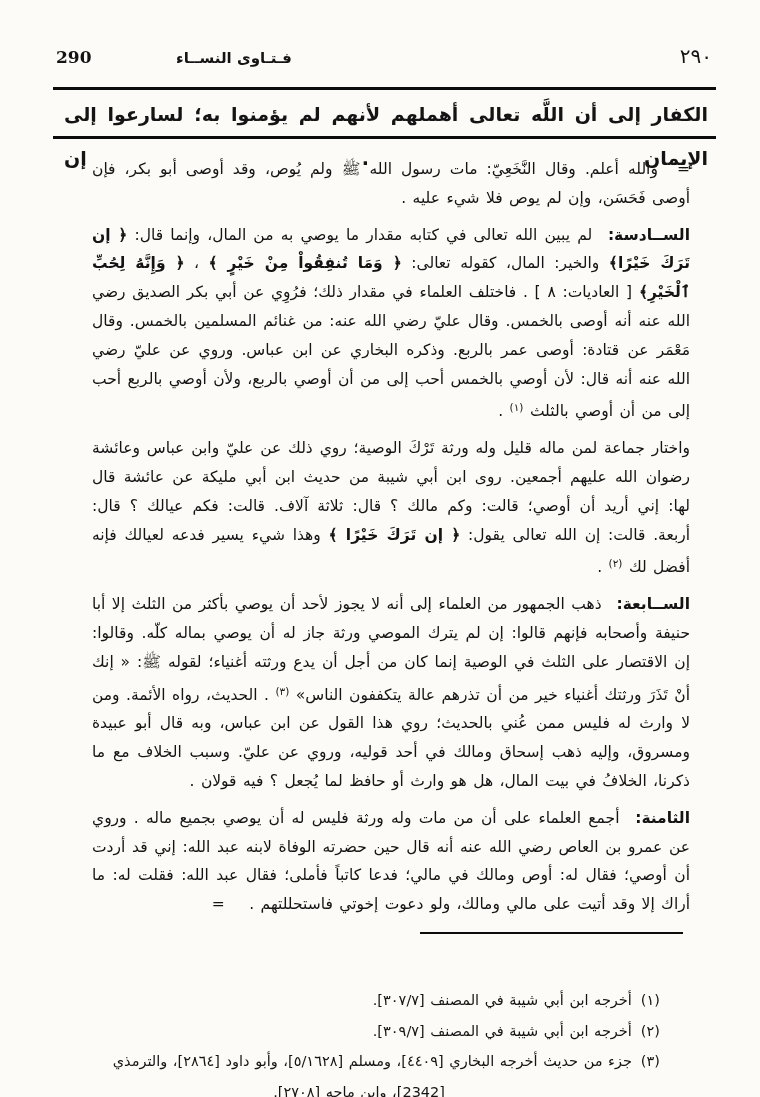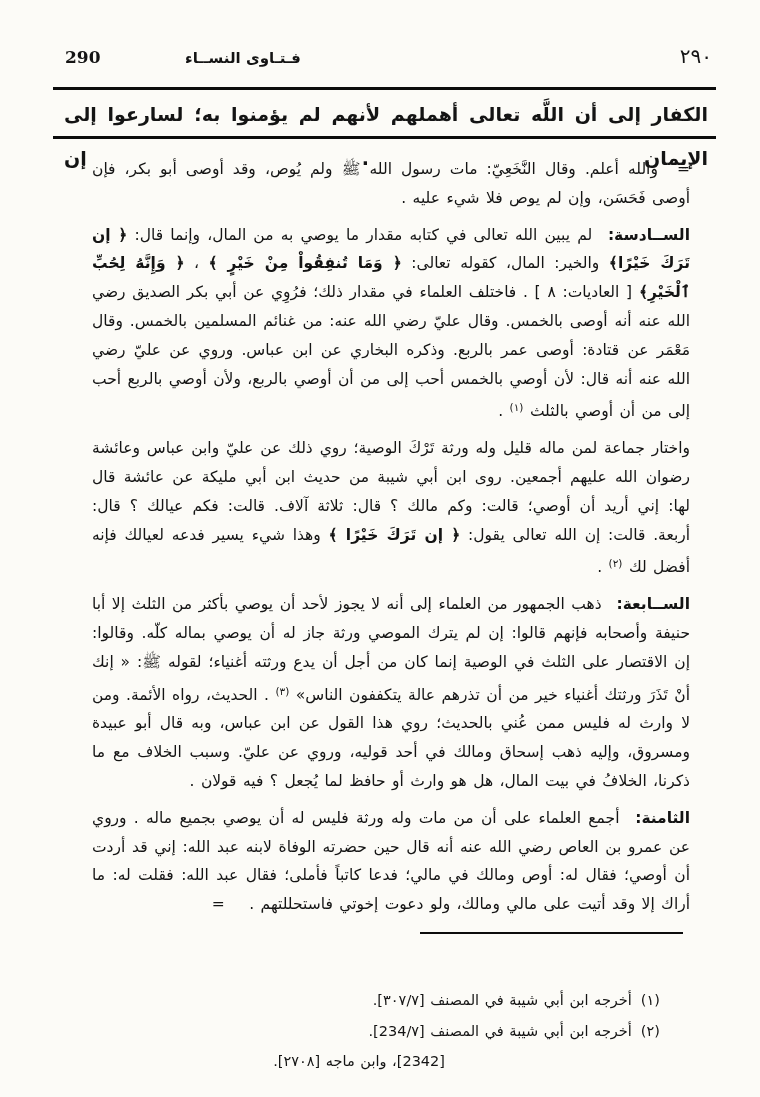--- a/index.html
+++ b/index.html
@@ -8,21 +8,21 @@
     background:#fcfbf7;
     font-family:"DejaVu Sans",sans-serif;
     color:#141414;
     -webkit-font-smoothing:antialiased;
   }
   .page{position:relative;width:760px;height:1097px;overflow:hidden;}
 
   
   .page-header{
     position:absolute;top:44px;left:56px;right:48px;height:32px;
-    display:flex;align-items:baseline;margin-left:9px;
+    display:flex;align-items:baseline;
   }
   .hdr-left{
     width:120px;text-align:left;
     font-family:"DejaVu Serif","Liberation Serif",serif;
     font-weight:bold;font-size:17px;
   }
   .hdr-center{
     flex:1;text-align:left;direction:rtl;
     font-size:15px;font-weight:bold;letter-spacing:.5px;
   }
@@ -89,17 +89,18 @@
       <div class="para"><span class="seg-bold">الســادسة: </span> <span>لم يبين الله تعالى في كتابه مقدار ما يوصي به من المال، وإنما قال: </span> <span class="seg-quran">﴿ إن تَرَكَ خَيْرًا﴾</span> <span> والخير: المال، كقوله تعالى: </span> <span class="seg-quran">﴿ وَمَا تُنفِقُواْ مِنْ خَيْرٍ ﴾</span> <span>، </span> <span class="seg-quran">﴿ وَإِنَّهُ لِحُبِّ ٱلْخَيْرِ﴾</span> <span> [ العاديات: ٨ ] . فاختلف العلماء في مقدار ذلك؛ فرُوِي عن أبي بكر الصديق رضي الله عنه أنه أوصى بالخمس. وقال عليّ رضي الله عنه: من غنائم المسلمين بالخمس. وقال مَعْمَر عن قتادة: أوصى عمر بالربع. وذكره البخاري عن ابن عباس. وروي عن عليّ رضي الله عنه أنه قال: لأن أوصي بالخمس أحب إلى من أن أوصي بالربع، ولأن أوصي بالربع أحب إلى من أن أوصي بالثلث </span> <span class="seg-ref">(١)</span> <span> .</span> </div>
       <div class="para"><span>واختار جماعة لمن ماله قليل وله ورثة تَرْكَ الوصية؛ روي ذلك عن عليّ وابن عباس وعائشة رضوان الله عليهم أجمعين. روى ابن أبي شيبة من حديث ابن أبي مليكة عن عائشة قال لها: إني أريد أن أوصي؛ قالت: وكم مالك ؟ قال: ثلاثة آلاف. قالت: فكم عيالك ؟ قال: أربعة. قالت: إن الله تعالى يقول: </span> <span class="seg-quran">﴿ إن تَرَكَ خَيْرًا ﴾</span> <span> وهذا شيء يسير فدعه لعيالك فإنه أفضل لك </span> <span class="seg-ref">(٢)</span> <span> .</span> </div>
       <div class="para"><span class="seg-bold">الســابعة: </span> <span>ذهب الجمهور من العلماء إلى أنه لا يجوز لأحد أن يوصي بأكثر من الثلث إلا أبا حنيفة وأصحابه فإنهم قالوا: إن لم يترك الموصي ورثة جاز له أن يوصي بماله كلّه. وقالوا: إن الاقتصار على الثلث في الوصية إنما كان من أجل أن يدع ورثته أغنياء؛ لقوله ﷺ: « إنك أنْ تَذَرَ ورثتك أغنياء خير من أن تذرهم عالة يتكففون الناس»</span> <span class="seg-ref">(٣)</span> <span> . الحديث، رواه الأئمة. ومن لا وارث له فليس ممن عُني بالحديث؛ روي هذا القول عن ابن عباس، وبه قال أبو عبيدة ومسروق، وإليه ذهب إسحاق ومالك في أحد قوليه، وروي عن عليّ. وسبب الخلاف مع ما ذكرنا، الخلافُ في بيت المال، هل هو وارث أو حافظ لما يُجعل ؟ فيه قولان .</span> </div>
       <div class="para"><span class="seg-bold">الثامنة: </span> <span>أجمع العلماء على أن من مات وله ورثة فليس له أن يوصي بجميع ماله . وروي عن عمرو بن العاص رضي الله عنه أنه قال حين حضرته الوفاة لابنه عبد الله: إني قد أردت أن أوصي؛ فقال له: أوص ومالك في مالي؛ فدعا كاتباً فأملى؛ فقال عبد الله: فقلت له: ما أراك إلا وقد أتيت على مالي ومالك، ولو دعوت إخوتي فاستحللتهم .</span> <span class="seg-end">=</span> </div>
     </section>
 
   <div class="fn-rule"></div>
 
   <section class="footnotes" dir="rtl" id="footnotes">
       <div class="fn-row"><span class="fn-marker">(١)</span><span>أخرجه ابن أبي شيبة في المصنف [٣٠٧/٧].</span></div>
-      <div class="fn-row"><span class="fn-marker">(٢)</span><span>أخرجه ابن أبي شيبة في المصنف [234/٧].</span></div>
+      <div class="fn-row"><span class="fn-marker">(٢)</span><span>أخرجه ابن أبي شيبة في المصنف [٣٠٩/٧].</span></div>
+      <div class="fn-row"><span class="fn-marker">(٣)</span><span>جزء من حديث أخرجه البخاري [٤٤٠٩]، ومسلم [٥/١٦٢٨]، وأبو داود [٢٨٦٤]، والترمذي</span></div>
       <div class="fn-row fn-cont"><span>[2342]، وابن ماجه [٢٧٠٨].</span></div>
     </section>
 
 </div>
 
 </body></html>

